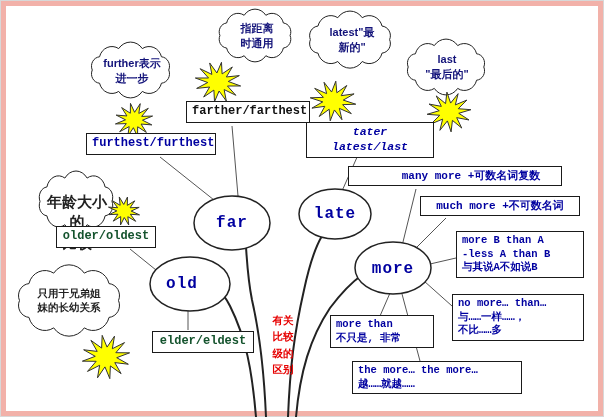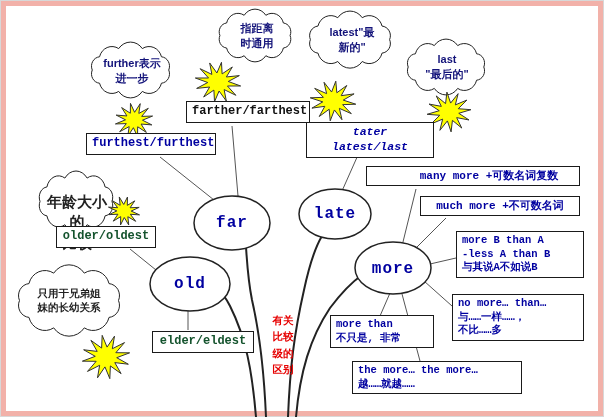--- a/index.html
+++ b/index.html
@@ -92,38 +92,38 @@
   <div class="cloud-label" style="left:414px;top:52px;width:66px;">last
 "最后的"</div>
   <div class="cloud-label black" style="left:44px;top:192px;width:66px;font-size:15px;">年龄大小的
 比较</div>
   <div class="cloud-label black" style="left:24px;top:286px;width:90px;font-size:10.5px;">只用于兄弟姐
 妹的长幼关系</div>
 
   <div class="box" id="b-farther" style="left:170px;top:101px;width:112px;">farther/farthest</div>
   <div class="box" id="b-furthest" style="left:86px;top:133px;width:118px;">furthest/furthest</div>
   <div class="box" id="b-later" style="left:306px;top:122px;width:116px;">tater latest/last</div>
-  <div class="box" style="left:366px;top:166px;width:170px;padding-left:37px;">many more +可数名词复数</div>
+  <div class="box" style="left:348px;top:166px;width:170px;padding-left:37px;">many more +可数名词复数</div>
   <div class="box" style="left:420px;top:196px;width:148px;">much more +不可数名词</div>
   <div class="box" id="b-more-b" style="left:456px;top:231px;width:116px;">more B than A
 -less A than B
 与其说A不如说B</div>
   <div class="box" id="b-no-more" style="left:452px;top:294px;width:120px;">no more… than…
 与……一样……，
 不比……多</div>
   <div class="box" id="b-more-than" style="left:330px;top:315px;width:92px;">more than
 不只是, 非常</div>
   <div class="box" id="b-the-more" style="left:352px;top:361px;width:158px;">the more… the more…
 越……就越……</div>
   <div class="box" id="b-older" style="left:56px;top:226px;width:88px;">older/oldest</div>
   <div class="box" id="b-elder" style="left:152px;top:331px;width:90px;">elder/eldest</div>
 
   <div class="node-label" style="left:196px;top:214px;width:72px;">far</div>
   <div class="node-label" style="left:300px;top:205px;width:70px;">late</div>
-  <div class="node-label" style="left:152px;top:275px;width:76px;">old</div>
+  <div class="node-label" style="left:144px;top:275px;width:76px;">old</div>
   <div class="node-label" style="left:356px;top:260px;width:74px;">more</div>
 
   <div class="trunk-label" style="left:266px;top:312px;width:34px;">有关
 比较
 级的
 区别</div>
 
 
 </div>
 

